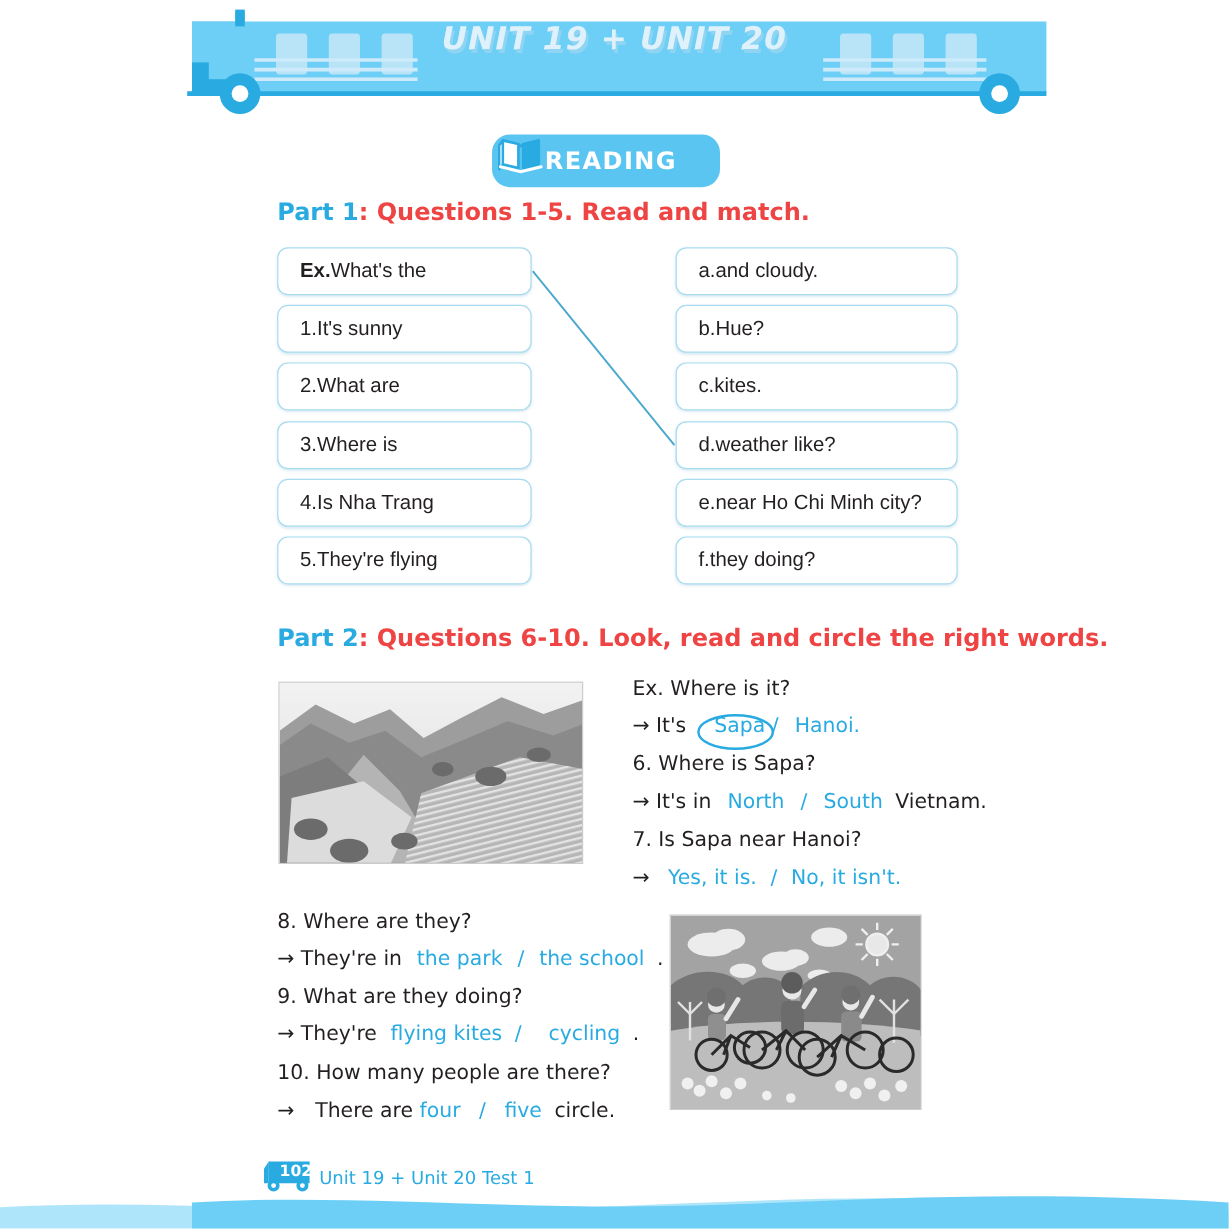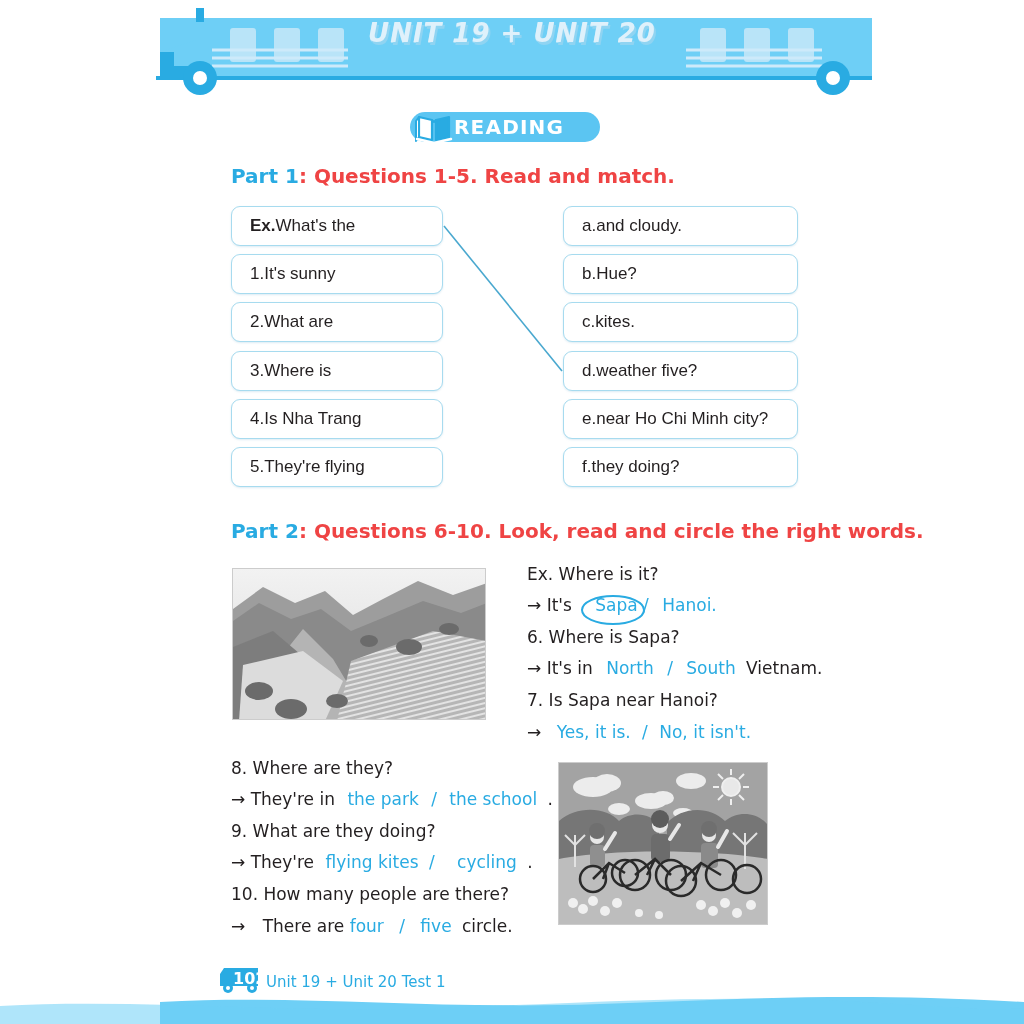--- a/index.html
+++ b/index.html
@@ -34,21 +34,21 @@
     color: #dff1fb;
     text-shadow: 2px 3px 0 #8fd4f2, 0 1px 0 #a8def5;
     pointer-events: none;
     font-family: "DejaVu Sans", sans-serif;
   }
 
   
   #reading-badge {
     position: absolute;
     left: 410px; top: 112px;
-    height: 30px;
+    height: 44px;
     width: 190px;
     background: #5bc5f2;
     border-radius: 15px;
     display: flex;
     align-items: center;
   }
   #reading-badge .badge-label {
     color: #ffffff;
     font-size: 20px;
     font-weight: bold;
@@ -131,21 +131,21 @@
     position: absolute;
     left: 266px; top: 973px;
     font-size: 15px;
     color: #29abe2;
     white-space: nowrap;
     font-family: "DejaVu Sans", sans-serif;
   }
   #footer-bus-number {
     position: absolute;
     left: 233px; top: 969px;
-    font-size: 16px;
+    font-size: 13px;
     font-weight: bold;
     color: #ffffff;
     font-family: "DejaVu Sans", sans-serif;
   }
   #footer-bus-icon { position: absolute; left: 218px; top: 964px; }
   #footer-wave { position: absolute; left: 0; top: 984px; }
 </style>
 </head>
 <body>
 
@@ -235,21 +235,21 @@
   <div class="match-box" style="top:254px">
     <span>b.</span>
       <span> Hue?</span>
   </div>
   <div class="match-box" style="top:302px">
     <span>c.</span>
       <span> kites.</span>
   </div>
   <div class="match-box" style="top:351px">
     <span>d.</span>
-      <span> weather five?</span>
+      <span> weather like?</span>
   </div>
   <div class="match-box" style="top:399px">
     <span>e.</span>
       <span> near Ho Chi Minh city?</span>
   </div>
   <div class="match-box" style="top:447px">
     <span>f.</span>
       <span> they doing?</span>
   </div>
 </div>

